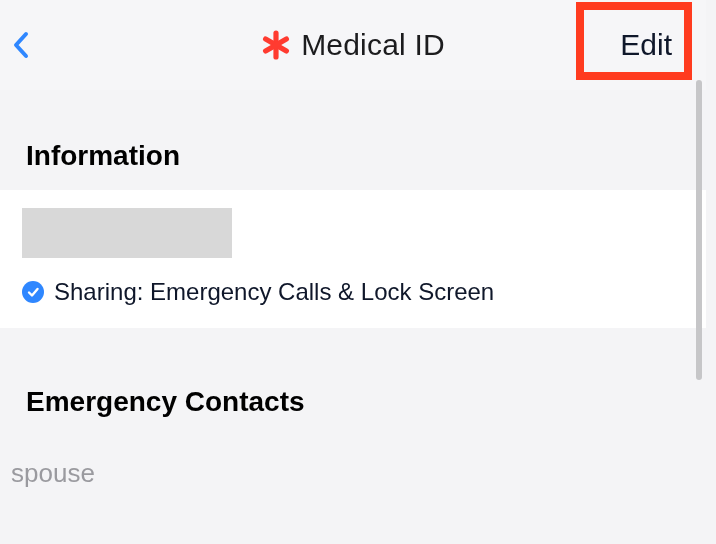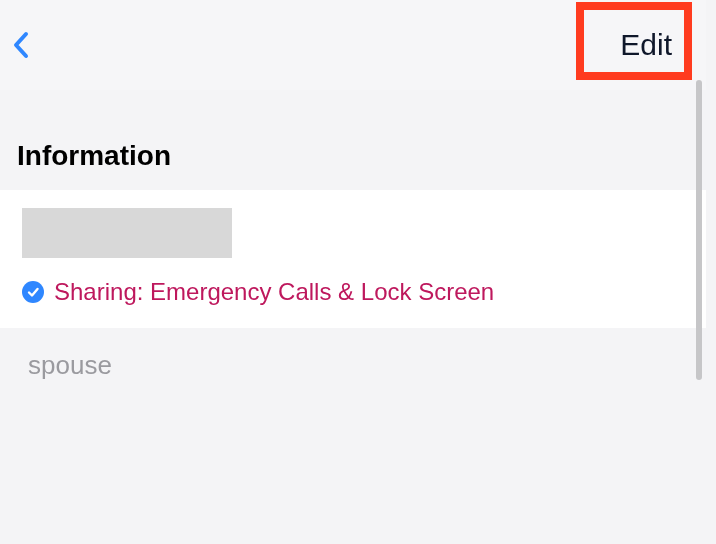--- a/index.html
+++ b/index.html
@@ -81,77 +81,89 @@
     .highlight-box {
       position: absolute;
       top: 2px;
       right: 14px;
       width: 116px;
       height: 78px;
       border: 8px solid #ff3b1f;
       pointer-events: none;
     }
     .section-header {
-      padding: 50px 17px 18px;
+      padding: 50px 26px 18px;
       color: #000;
       font-size: 28px;
       font-weight: 700;
     }
     .card {
       background: #fff;
       padding: 18px 22px 22px;
     }
     .redacted {
       width: 210px;
       height: 50px;
       background: #d8d8d8;
       margin-bottom: 18px;
     }
     .sharing-row {
       display: flex;
       align-items: center;
       gap: 10px;
-      color: #be185d;
+      color: #0f172a;
       font-size: 24px;
       margin-top: 20px;
     }
     .check-badge {
       width: 22px;
       height: 22px;
       border-radius: 50%;
       background: #2f87ff;
       display: inline-flex;
       align-items: center;
       justify-content: center;
       flex: 0 0 22px;
     }
     .check-badge svg { display: block; }
     .section-header.second {
       padding-top: 58px;
     }
     .contact-row {
-      padding: 22px 28px 0;
+      padding: 22px 11px 0;
       color: #9a9a9f;
       font-size: 26px;
     }
   </style>
 </head>
 <body>
 
 <div class="screen">
 
   <div class="nav">
     <div class="nav-back">
       <span class="chev">
         <svg viewBox="0 0 18 28" width="18" height="28" fill="none" stroke="#2f87ff" stroke-width="4" stroke-linecap="round" stroke-linejoin="round">
           <polyline points="14,3 4,14 14,25"></polyline>
         </svg>
       </span>
     </div>
 
+    <div class="nav-title">
+      <span class="star-icon">
+        <svg viewBox="0 0 30 30" width="30" height="30">
+          <g stroke="#ff3b30" stroke-width="5.2" stroke-linecap="round">
+            <line x1="15" y1="3" x2="15" y2="27"></line>
+            <line x1="4.6" y1="9" x2="25.4" y2="21"></line>
+            <line x1="4.6" y1="21" x2="25.4" y2="9"></line>
+          </g>
+        </svg>
+      </span>
+      <span class="nav-title-text">Medical ID</span>
+    </div>
 
     <div class="nav-edit">
       <span>Edit</span>
     </div>
   </div>
 
   <div class="highlight-box"></div>
 
   <div class="section-header">Information</div>
 
@@ -160,17 +172,18 @@
     <div class="sharing-row">
       <span class="check-badge">
         <svg viewBox="0 0 14 14" width="14" height="14" fill="none" stroke="#ffffff" stroke-width="2.4" stroke-linecap="round" stroke-linejoin="round">
           <polyline points="3,7.5 6,10.5 11.5,4"></polyline>
         </svg>
       </span>
       <span>Sharing: Emergency Calls &amp; Lock Screen</span>
     </div>
   </div>
 
+  <div class="section-header second">Emergency Contacts</div>
 
   <div class="contact-row">spouse</div>
 
   <div class="scrollbar"></div>
 </div>
 
 </body></html>

